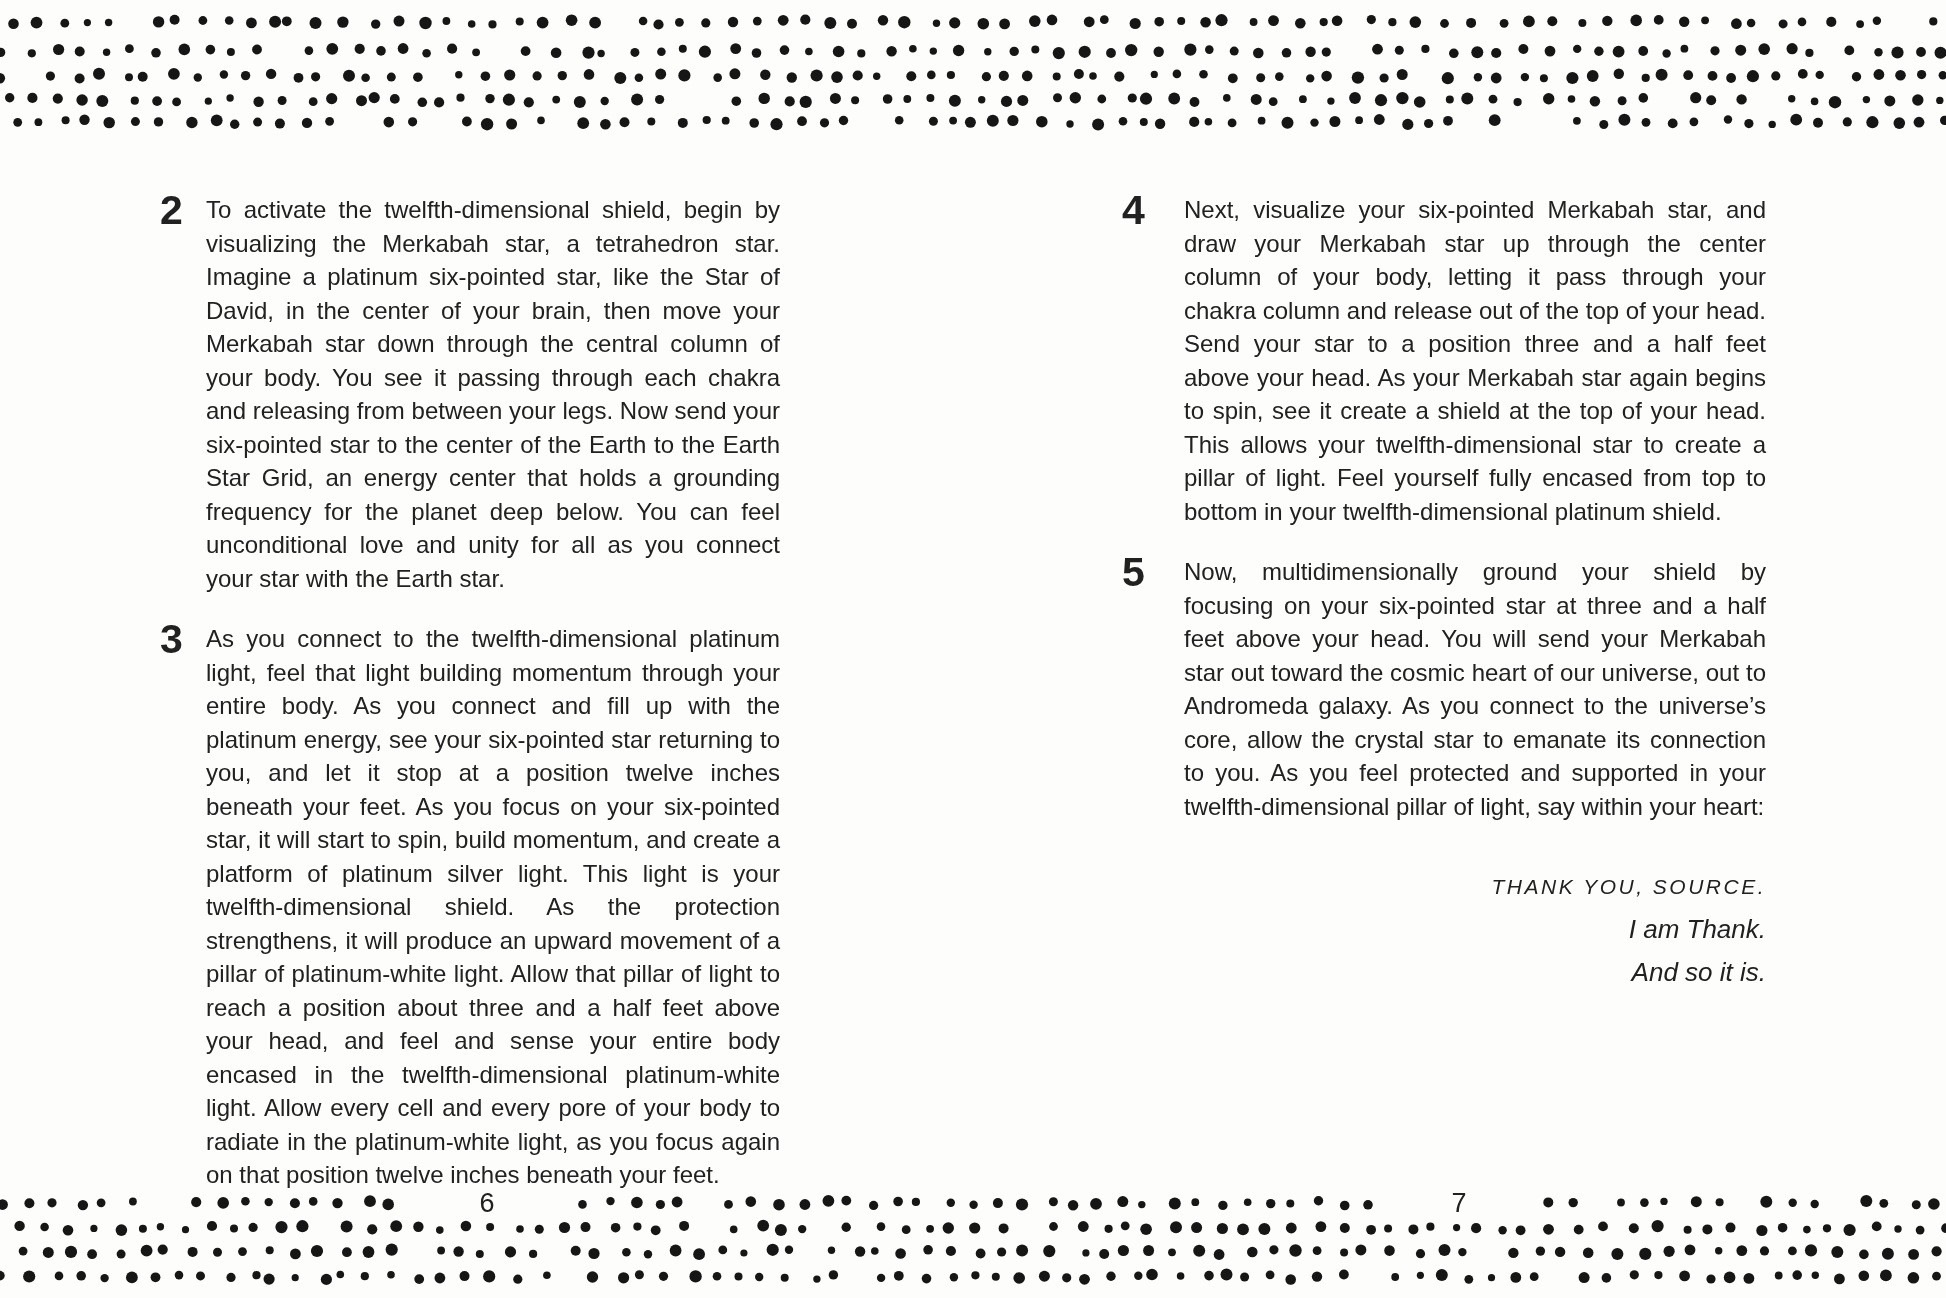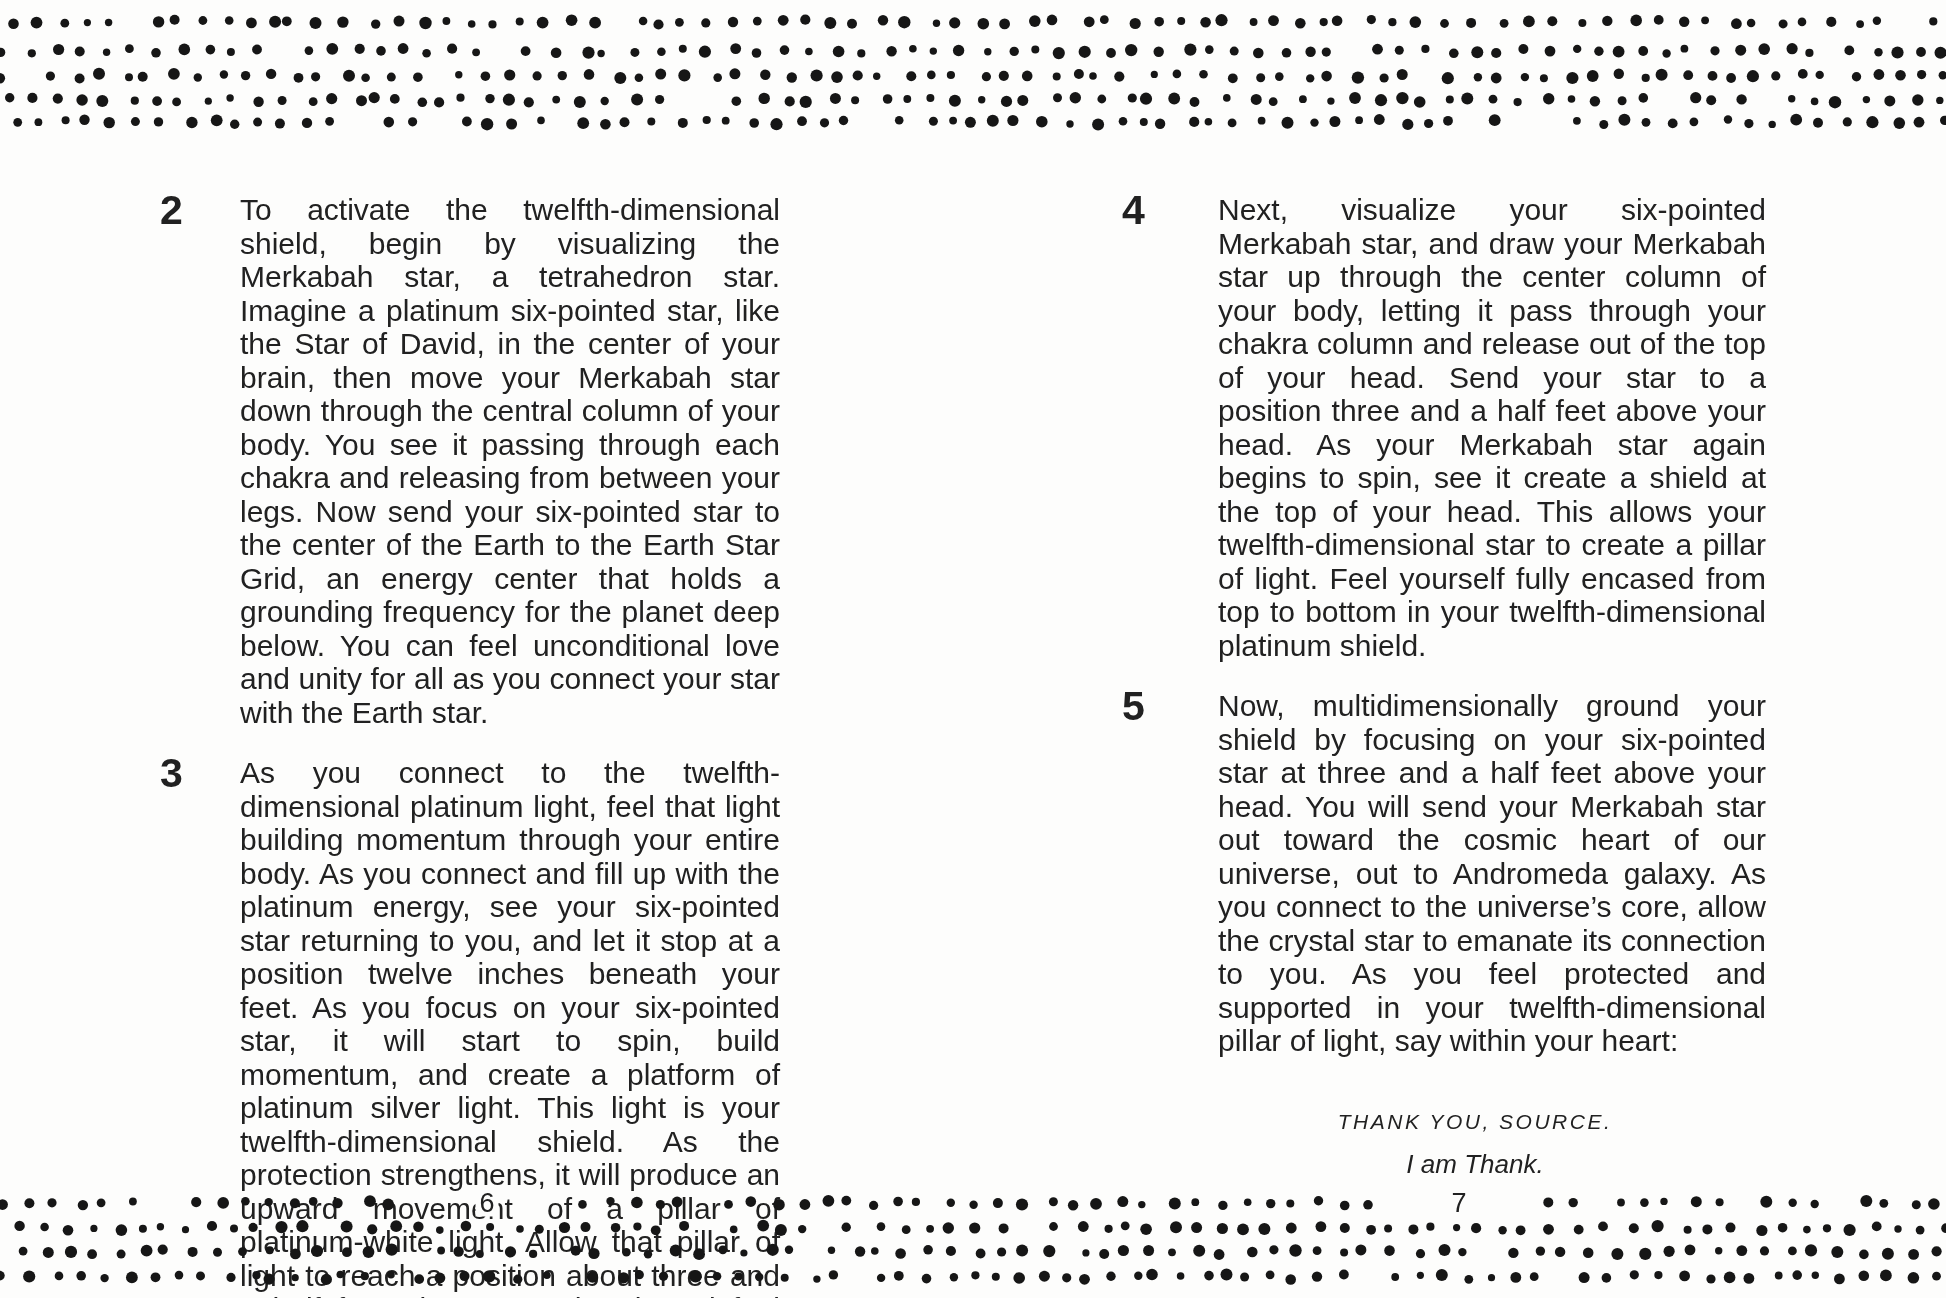--- a/index.html
+++ b/index.html
@@ -46,31 +46,30 @@
     font-weight: 700;
     line-height: 1;
     margin-top: -3px;
     letter-spacing: -1px;
     color: var(--text-color);
   }
   .col-right .step-number { flex: 0 0 62px; }
 
   .step-text {
     flex: 1 1 auto;
-    font-size: 30px;
+    font-size: 24px;
     line-height: 33.5px;
     text-align: justify;
     color: var(--text-color);
-    margin-left: 34px;
   }
 
   .mantra {
     margin-left: 62px;
     margin-top: 52px;
-    text-align: center;
+    text-align: right;
   }
   .mantra-caps {
     font-size: 21px;
     font-style: italic;
     letter-spacing: 2.5px;
     line-height: 24px;
     margin-bottom: 16px;
   }
   .mantra-line {
     font-size: 26px;
@@ -495,20 +494,21 @@
       <p class="step-text">Next, visualize your six-pointed Merkabah star, and draw your Merkabah star up through the center column of your body, letting it pass through your chakra column and release out of the top of your head. Send your star to a position three and a half feet above your head. As your Merkabah star again begins to spin, see it create a shield at the top of your head. This allows your twelfth-dimensional star to create a pillar of light. Feel yourself fully encased from top to bottom in your twelfth-dimensional platinum shield.</p>
     </div>
     <div class="step">
       <div class="step-number">5</div>
       <p class="step-text">Now, multidimensionally ground your shield by focusing on your six-pointed star at three and a half feet above your head. You will send your Merkabah star out toward the cosmic heart of our universe, out to Andromeda galaxy. As you connect to the universe’s core, allow the crystal star to emanate its connection to you. As you feel protected and supported in your twelfth-dimensional pillar of light, say within your heart:</p>
     </div>
 
     <div class="mantra">
       <p class="mantra-caps">THANK YOU, SOURCE.</p>
       <p class="mantra-line">I am Thank.</p>
+      <p class="mantra-line">And so it is.</p>
     </div>
   </section>
 
   <div class="page-number page-number-left">6</div>
   <div class="page-number page-number-right">7</div>
 
   <svg id="dots-bottom" class="dots dots-bottom" viewBox="0 0 1946 108">
       <circle cx="2.6" cy="14.6" r="5.3"></circle>
       <circle cx="29.4" cy="13.2" r="5.0"></circle>
       <circle cx="52.0" cy="12.8" r="4.6"></circle>

